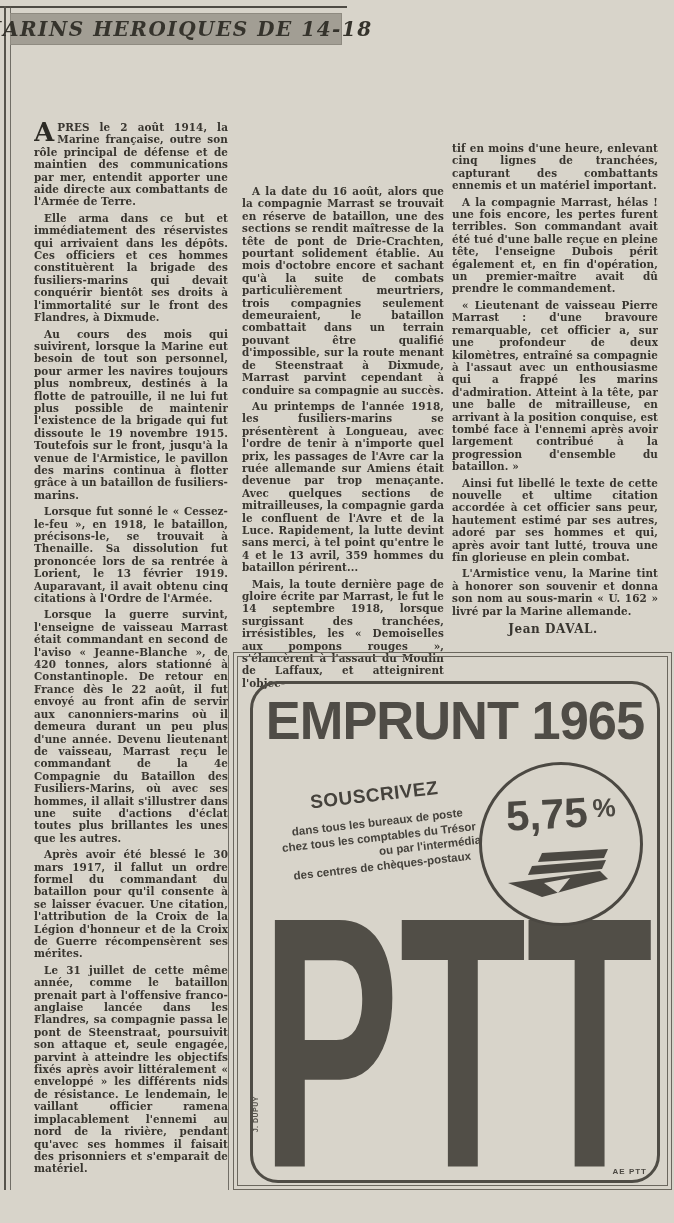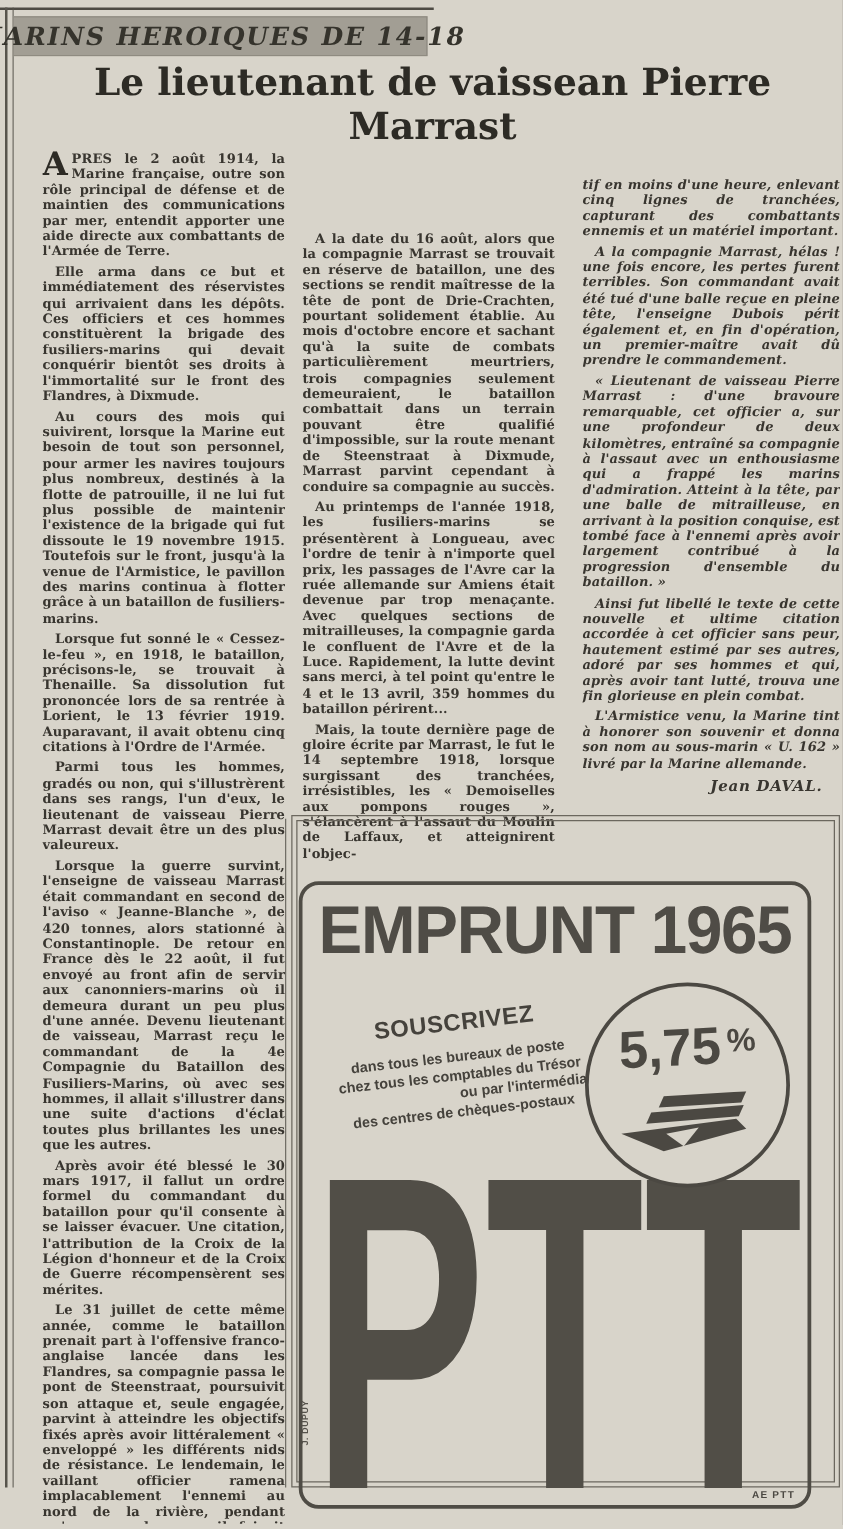--- a/index.html
+++ b/index.html
@@ -31,39 +31,39 @@
   }
   .headline span { display:block; }
   
   .col {
     position:absolute; overflow:hidden;
     font:700 10.4px/12.4px "DejaVu Serif", serif;
     color:#38352f; text-align:justify; letter-spacing:.1px;
   }
   .col1 { left:34px;  top:121px; width:194px; height:1098px; }
   .col2 { left:242px; top:142px; width:202px; height:510px;margin-top:43px; }
-  .col3 { left:466px; top:142px; width:206px; height:512px;font-style:italic; }
+  .col3 { left:452px; top:142px; width:206px; height:512px; }
   .col p { margin:0 0 4px 0; text-indent:10px; }
   .col p.first, .col p.cont { text-indent:0; }
   .dropcap {
     float:left; font:700 26px/21px "DejaVu Serif", serif;
     margin:1px 3px 0 0; color:#2d2b25;
   }
   .byline {
-    text-align:right; padding-right:14px;
+    text-align:center; padding-right:14px;
     font-size:12px; letter-spacing:.6px; margin-top:6px !important;
   }
   
   .ad-outer {
     position:absolute; left:233px; top:652px; width:437px; height:536px;
     border:1px solid #6b675e; outline:1px solid #6b675e; outline-offset:-5px;
   }
   .ad-inner {
-    position:absolute; left:5px; top:28px; width:404px; height:496px;
-    border:3px solid #4f4c45; border-radius:16px;margin-top:24px;
+    position:absolute; left:16px; top:28px; width:404px; height:496px;
+    border:3px solid #4f4c45; border-radius:28px;
   }
   .ad-title {
     margin-top:8px; text-align:center;
     font:700 54px/56px "Liberation Sans", sans-serif;
     color:#4f4c46; letter-spacing:-1px; transform:scaleX(0.97); white-space:nowrap;
   }
   .ad-sub {
     position:absolute; left:2px; top:100px; width:246px;
     transform:rotate(-6.5deg); color:#45423c;
     font-family:"Liberation Sans", sans-serif; text-align:center;
@@ -100,29 +100,27 @@
   <div class="rule-top"></div>
   <div class="vrule v1"></div>
   <div class="vrule v2"></div>
   <div class="vrule vmid"></div>
 
   <div class="banner">
     <span>MARINS HEROIQUES DE 14-18</span>
   </div>
 
   <h1 class="headline">
-    <span>Le lieutenant de vaissean Pierre Marrast</span>
   </h1>
 
   <div class="col col1">
     <p class="first"><span class="dropcap">A</span><span>PRES le 2 août 1914, la Marine française, outre son rôle principal de défense et de maintien des communications par mer, entendit apporter une aide directe aux combattants de l'Armée de Terre.</span></p>
     <p>Elle arma dans ce but et immédiatement des réservistes qui arrivaient dans les dépôts. Ces officiers et ces hommes constituèrent la brigade des fusiliers-marins qui devait conquérir bientôt ses droits à l'immortalité sur le front des Flandres, à Dixmude.</p>
     <p>Au cours des mois qui suivirent, lorsque la Marine eut besoin de tout son personnel, pour armer les navires toujours plus nombreux, destinés à la flotte de patrouille, il ne lui fut plus possible de maintenir l'existence de la brigade qui fut dissoute le 19 novembre 1915. Toutefois sur le front, jusqu'à la venue de l'Armistice, le pavillon des marins continua à flotter grâce à un bataillon de fusiliers-marins.</p>
     <p>Lorsque fut sonné le « Cessez-le-feu », en 1918, le bataillon, précisons-le, se trouvait à Thenaille. Sa dissolution fut prononcée lors de sa rentrée à Lorient, le 13 février 1919. Auparavant, il avait obtenu cinq citations à l'Ordre de l'Armée.</p>
-    <p>Parmi tous les hommes, gradés ou non, qui s'illustrèrent dans ses rangs, l'un d'eux, le lieutenant de vaisseau Pierre Marrast devait être un des plus valeureux.</p>
     <p>Lorsque la guerre survint, l'enseigne de vaisseau Marrast était commandant en second de l'aviso « Jeanne-Blanche », de 420 tonnes, alors stationné à Constantinople. De retour en France dès le 22 août, il fut envoyé au front afin de servir aux canonniers-marins où il demeura durant un peu plus d'une année. Devenu lieutenant de vaisseau, Marrast reçu le commandant de la 4e Compagnie du Bataillon des Fusiliers-Marins, où avec ses hommes, il allait s'illustrer dans une suite d'actions d'éclat toutes plus brillantes les unes que les autres.</p>
     <p>Après avoir été blessé le 30 mars 1917, il fallut un ordre formel du commandant du bataillon pour qu'il consente à se laisser évacuer. Une citation, l'attribution de la Croix de la Légion d'honneur et de la Croix de Guerre récompensèrent ses mérites.</p>
     <p>Le 31 juillet de cette même année, comme le bataillon prenait part à l'offensive franco-anglaise lancée dans les Flandres, sa compagnie passa le pont de Steenstraat, poursuivit son attaque et, seule engagée, parvint à atteindre les objectifs fixés après avoir littéralement « enveloppé » les différents nids de résistance. Le lendemain, le vaillant officier ramena implacablement l'ennemi au nord de la rivière, pendant qu'avec ses hommes il faisait des prisonniers et s'emparait de matériel.</p>
   </div>
 
   <div class="col col2">
     <p>A la date du 16 août, alors que la compagnie Marrast se trouvait en réserve de bataillon, une des sections se rendit maîtresse de la tête de pont de Drie-Crachten, pourtant solidement établie. Au mois d'octobre encore et sachant qu'à la suite de combats particulièrement meurtriers, trois compagnies seulement demeuraient, le bataillon combattait dans un terrain pouvant être qualifié d'impossible, sur la route menant de Steenstraat à Dixmude, Marrast parvint cependant à conduire sa compagnie au succès.</p>
     <p>Au printemps de l'année 1918, les fusiliers-marins se présentèrent à Longueau, avec l'ordre de tenir à n'importe quel prix, les passages de l'Avre car la ruée allemande sur Amiens était devenue par trop menaçante. Avec quelques sections de mitrailleuses, la compagnie garda le confluent de l'Avre et de la Luce. Rapidement, la lutte devint sans merci, à tel point qu'entre le 4 et le 13 avril, 359 hommes du bataillon périrent...</p>
     <p>Mais, la toute dernière page de gloire écrite par Marrast, le fut le 14 septembre 1918, lorsque surgissant des tranchées, irrésistibles, les « Demoiselles aux pompons rouges », s'élancèrent à l'assaut du Moulin de Laffaux, et atteignirent l'objec-</p>
   </div>

